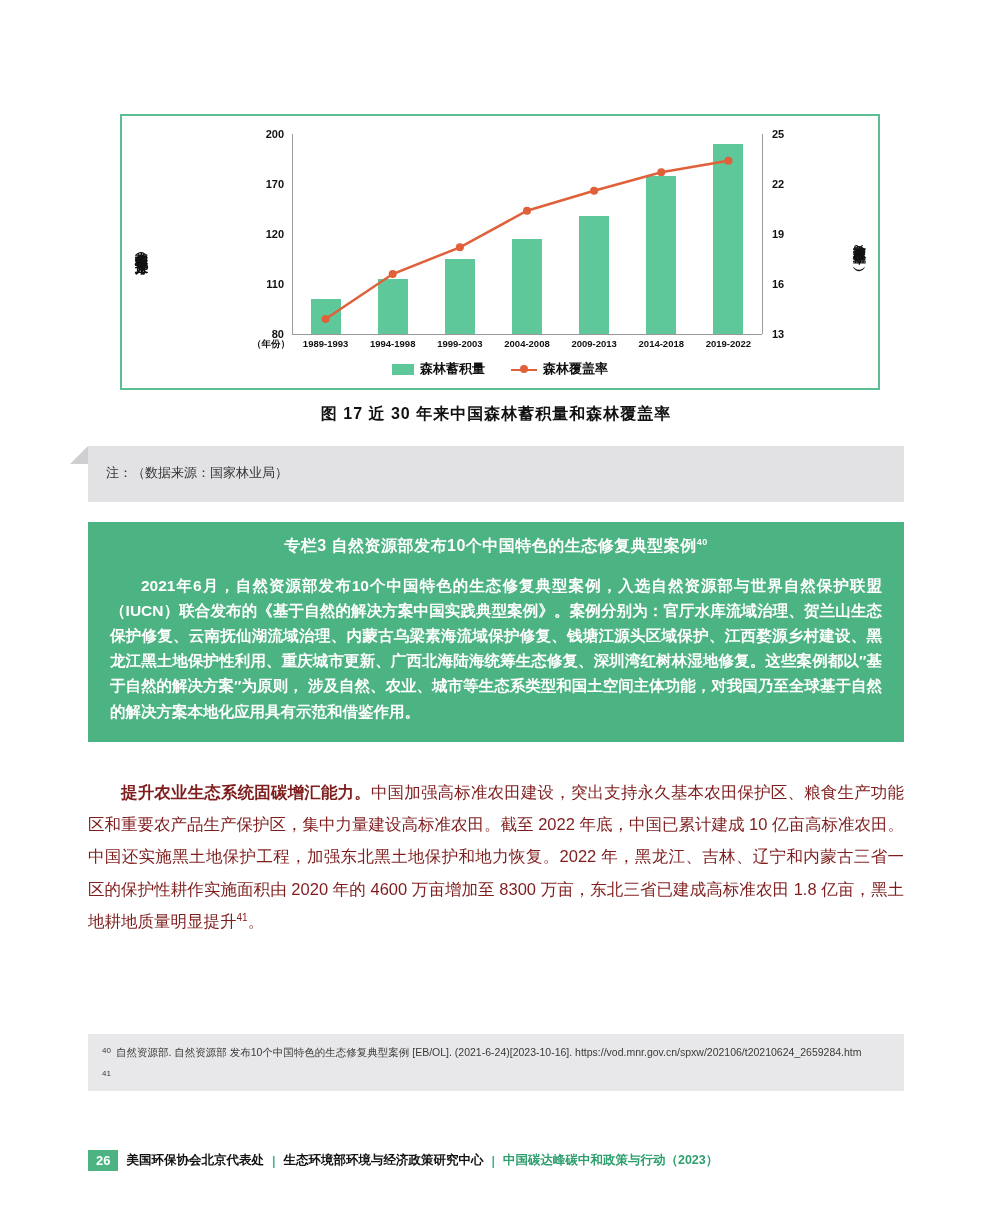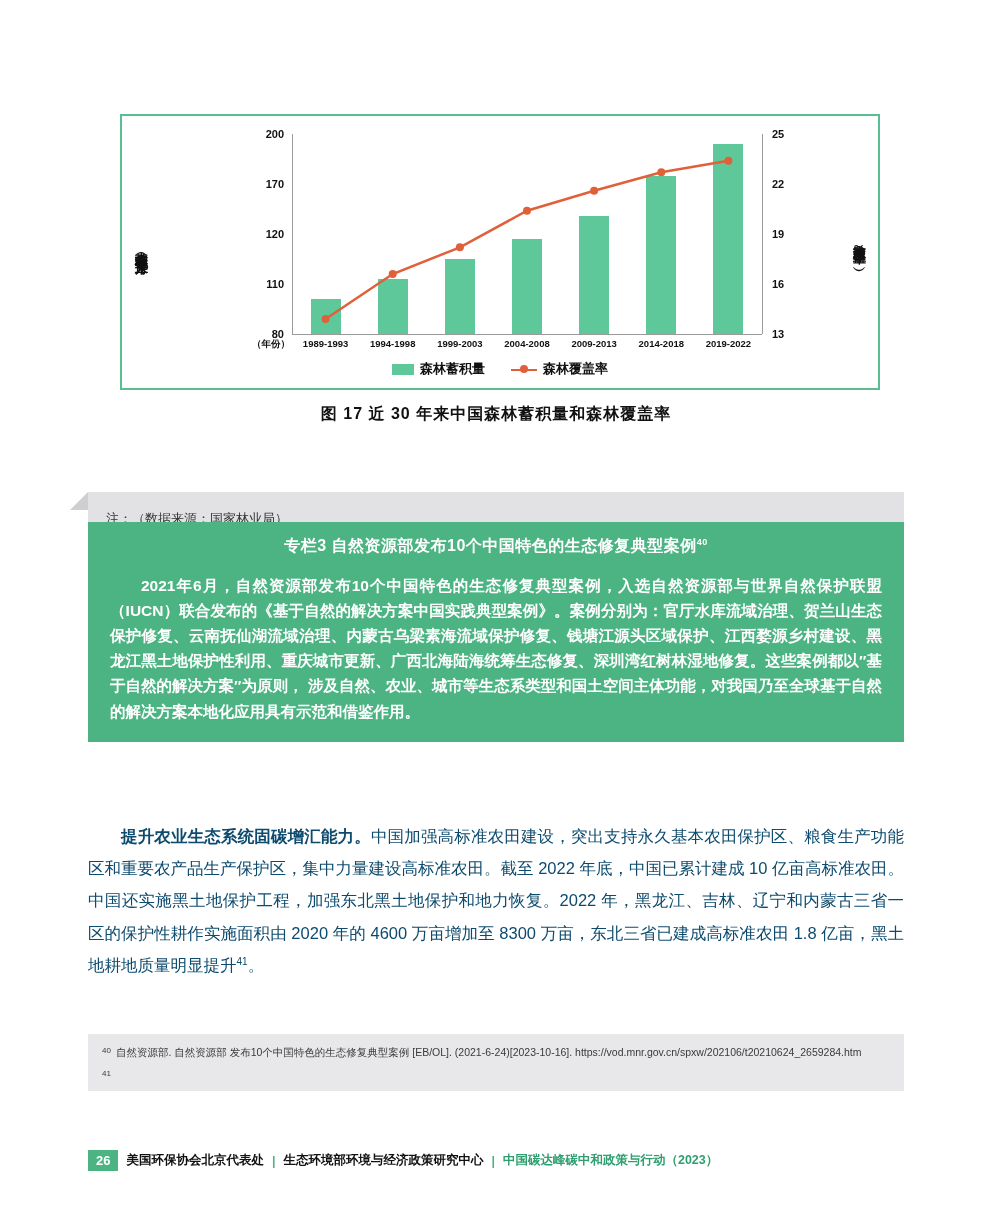--- a/index.html
+++ b/index.html
@@ -178,21 +178,20 @@
   }
 
   
   .note-bar {
     position: absolute;
     left: 88px;
     top: 446px;
     width: 816px;
     height: 56px;
     background: #e2e2e4;
-    margin-top: 46px;
   }
   .note-bar .tag {
     position: absolute;
     left: -18px;
     top: 0;
     width: 18px;
     height: 18px;
     background: #cfcfd2;
     clip-path: polygon(100% 0, 100% 100%, 0 100%);
   }
@@ -228,25 +227,25 @@
     line-height: 1.62;
     text-align: justify;
     text-indent: 2em;
     font-weight: bold;
   }
 
   
   .body-para {
     position: absolute;
     left: 88px;
-    top: 820px;
+    top: 776px;
     width: 816px;
     font-size: 16.5px;
     line-height: 1.95;
-    color: #0c4a6e;
+    color: #7f1d1d;
     text-align: justify;
     text-indent: 2em;
   }
   .body-para b { font-weight: bold; }
   .body-para sup { font-size: 10px; vertical-align: super; }
 
   
   .footnotes {
     position: absolute;
     left: 88px;

